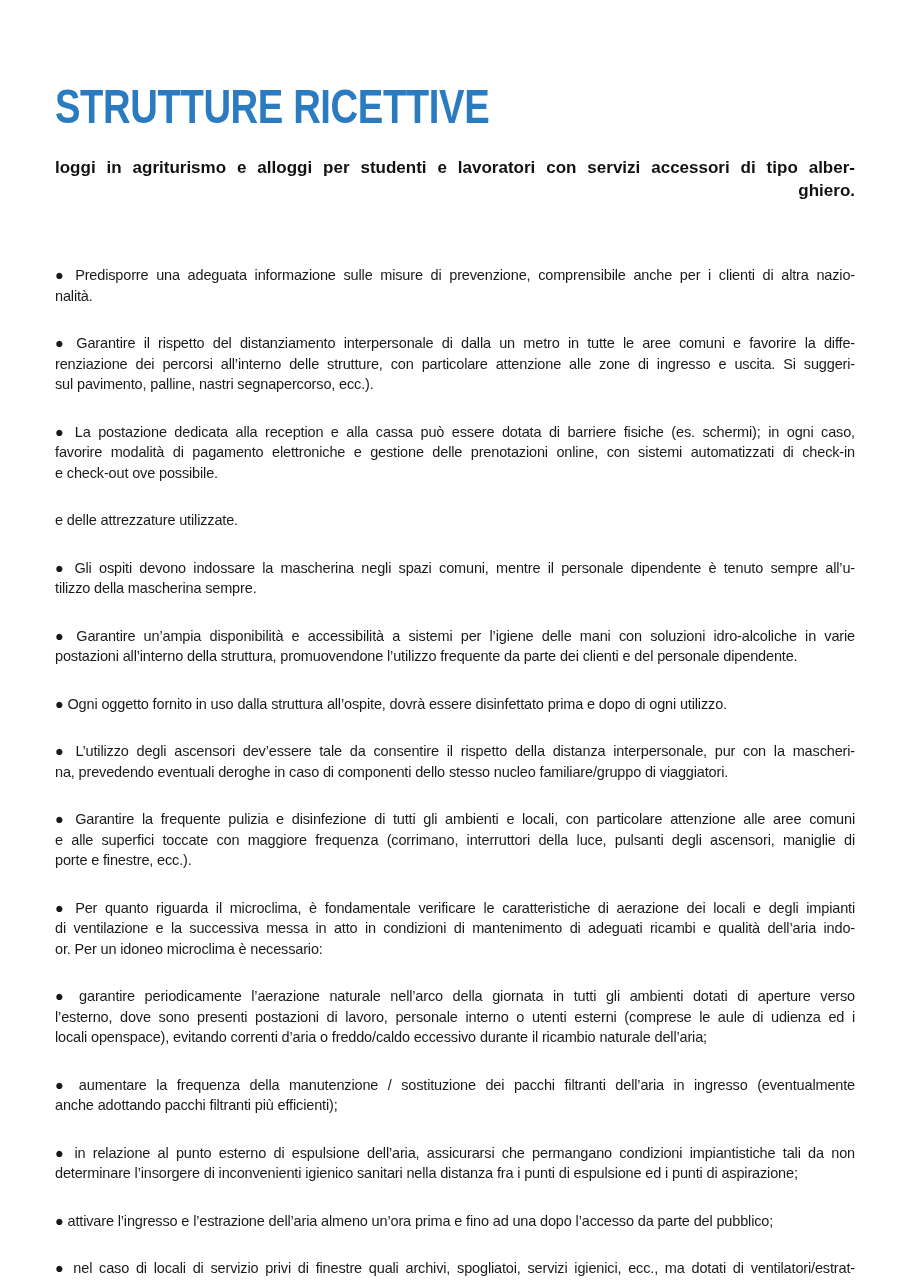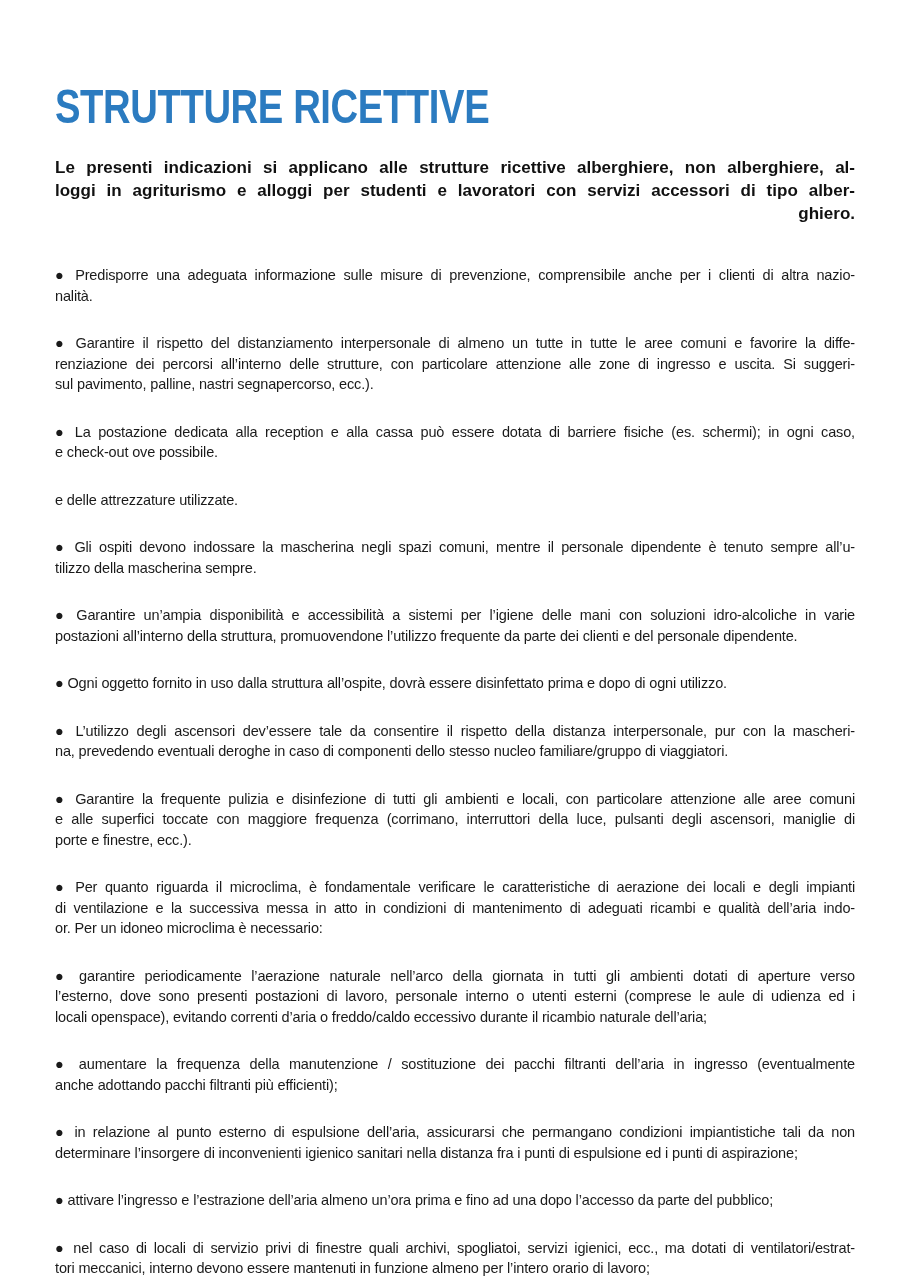--- a/index.html
+++ b/index.html
@@ -30,37 +30,37 @@
   .item .ln { display: block; white-space: nowrap; }
   .item .ln.j { text-align: justify; text-align-last: justify; white-space: normal; }
 </style>
 </head>
 <body>
 
 <div class="page">
   <div class="title">STRUTTURE RICETTIVE</div>
 
   <div class="intro">
-    <span class="ln j">Le presenti indicazioni si applicano alle strutture ricettive alberghiere, non alberghiere, al-</span>
     <span class="ln j">loggi in agriturismo e alloggi per studenti e lavoratori con servizi accessori di tipo alber-</span>
     <span class="ln">ghiero.</span>
   </div>
 
   <div class="bullets" id="bullets">
       <div class="item">
         <span class="ln j">● Predisporre una adeguata informazione sulle misure di prevenzione, comprensibile anche per i clienti di altra nazio-</span>
         <span class="ln">nalità.</span>
       </div>
       <div class="item">
-        <span class="ln j">● Garantire il rispetto del distanziamento interpersonale di almeno un tutte in tutte le aree comuni e favorire la diffe-</span>
+        <span class="ln j">● Garantire il rispetto del distanziamento interpersonale di dalla un metro in tutte le aree comuni e favorire la diffe-</span>
         <span class="ln j">renziazione dei percorsi all’interno delle strutture, con particolare attenzione alle zone di ingresso e uscita. Si suggeri-</span>
         <span class="ln">sul pavimento, palline, nastri segnapercorso, ecc.).</span>
       </div>
       <div class="item">
         <span class="ln j">● La postazione dedicata alla reception e alla cassa può essere dotata di barriere fisiche (es. schermi); in ogni caso,</span>
+        <span class="ln j">favorire modalità di pagamento elettroniche e gestione delle prenotazioni online, con sistemi automatizzati di check-in</span>
         <span class="ln">e check-out ove possibile.</span>
       </div>
       <div class="item">
         <span class="ln">e delle attrezzature utilizzate.</span>
       </div>
       <div class="item">
         <span class="ln j">● Gli ospiti devono indossare la mascherina negli spazi comuni, mentre il personale dipendente è tenuto sempre all’u-</span>
         <span class="ln">tilizzo della mascherina sempre.</span>
       </div>
       <div class="item">

